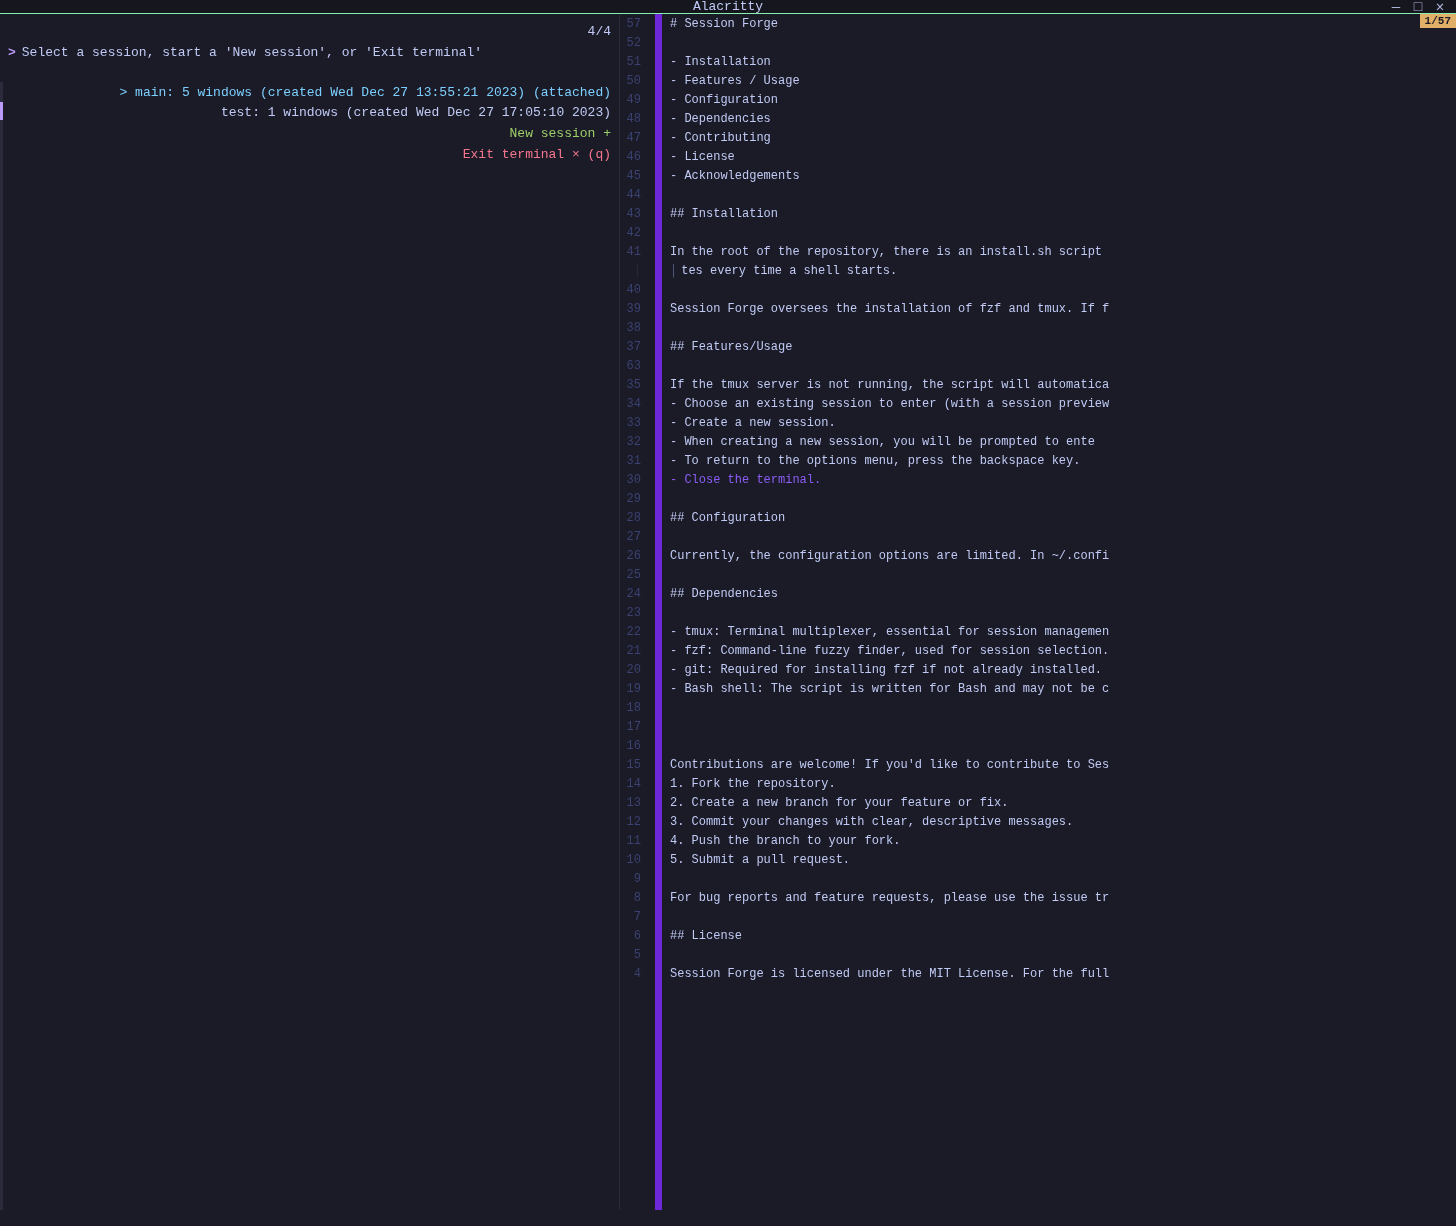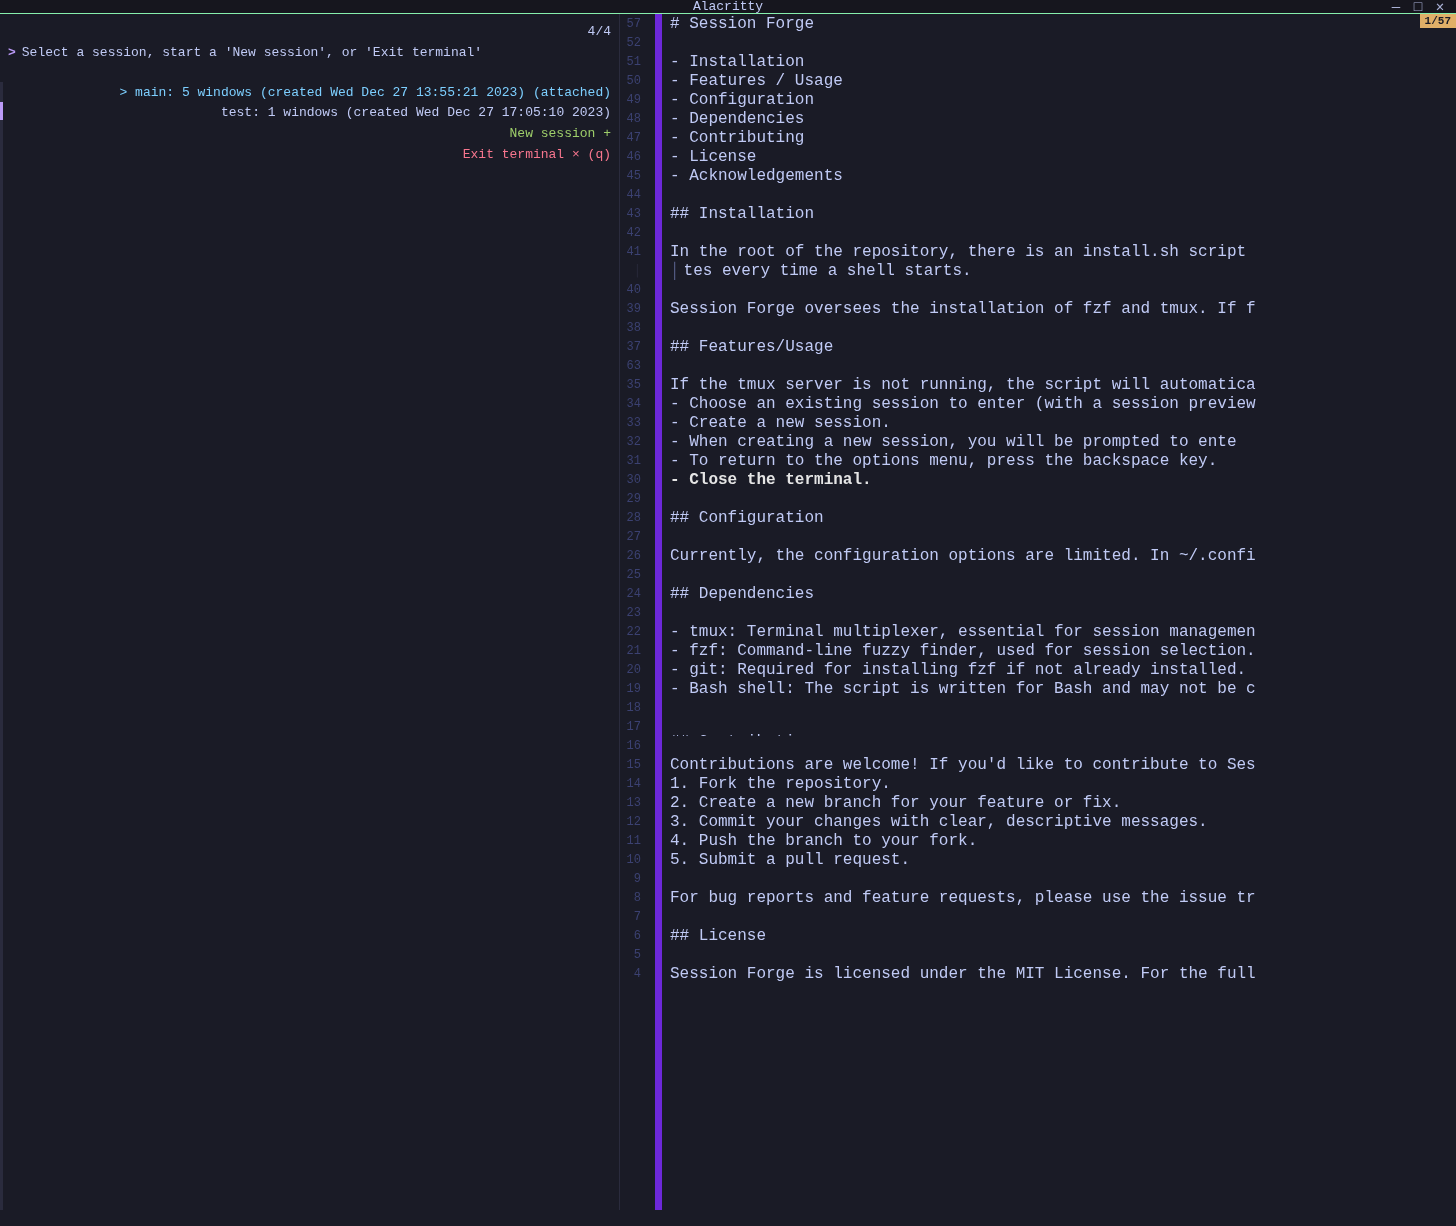--- a/index.html
+++ b/index.html
@@ -145,21 +145,21 @@
       flex: 1;
       overflow: hidden;
       padding-left: 8px;
       position: relative;
     }
 
     .file-line {
       height: 19px;
       display: flex;
       align-items: center;
-      font-size: 16px;
+      font-size: 12px;
       color: #c0caf5;
       white-space: nowrap;
       overflow: hidden;
     }
 
     
     .page-badge {
       position: absolute;
       top: 0;
       right: 0;
@@ -337,21 +337,21 @@
         <div class="file-line">
             <span style="color:#c0caf5;">- Create a new session.</span>
           </div>
         <div class="file-line">
             <span style="color:#c0caf5;">  - When creating a new session, you will be prompted to ente</span>
           </div>
         <div class="file-line">
             <span style="color:#c0caf5;">  - To return to the options menu, press the backspace key.</span>
           </div>
         <div class="file-line">
-            <span style="color:#e5e5e5;font-weight:bold;">- Close the terminal.</span>
+            <span style="color:#8b5cf6;">- Close the terminal.</span>
           </div>
         <div class="file-line">&nbsp;</div>
         <div class="file-line">
             <span style="color:#c0caf5;">## Configuration</span>
           </div>
         <div class="file-line">&nbsp;</div>
         <div class="file-line">
             <span style="color:#c0caf5;">Currently, the configuration options are limited. In ~/.confi</span>
           </div>
         <div class="file-line">&nbsp;</div>

